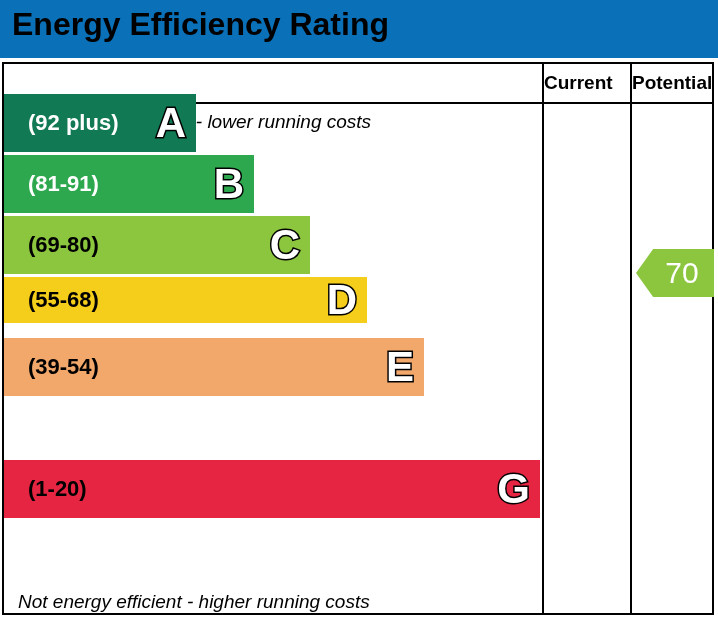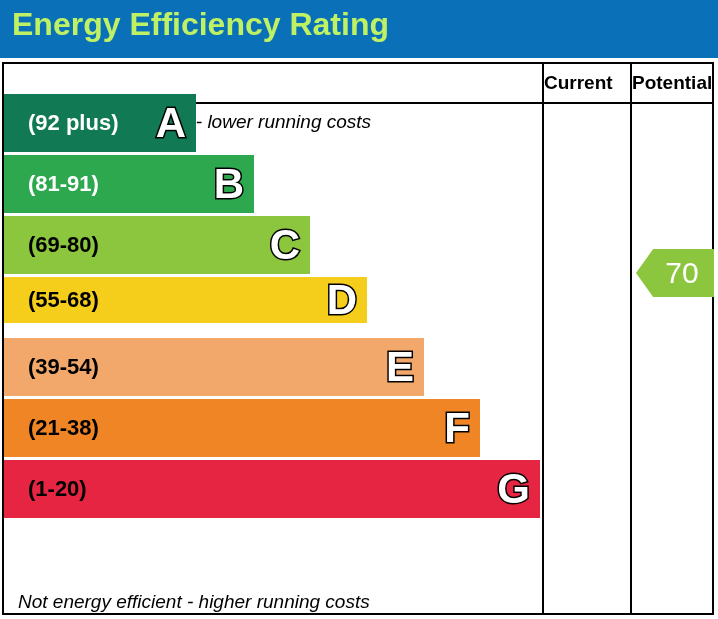--- a/index.html
+++ b/index.html
@@ -26,21 +26,21 @@
     width: 718px;
     height: 58px;
     background: var(--brand, #0A70B8);
   }
   .epc-header-title {
     position: absolute;
     left: 12px;
     top: 6px;
     font-size: 32px;
     font-weight: bold;
-    color: #bef264;
+    color: #000000;
     letter-spacing: 0px;
     white-space: nowrap;
   }
 
   
   .epc-table {
     position: absolute;
     left: 2px;
     top: 62px;
     width: 712px;
@@ -194,24 +194,20 @@
         <span class="band-letter" style="right: 10px;">C</span>
       </div>
       <div class="band" style="top: 213px; height: 46px; width: 363px; background: rgb(245, 206, 27);">
         <span class="band-range" style="color: rgb(0, 0, 0);">(55-68)</span>
         <span class="band-letter" style="right: 10px;">D</span>
       </div>
       <div class="band" style="top: 274px; height: 58px; width: 420px; background: rgb(242, 168, 107); text-align: center;">
         <span class="band-range" style="color: rgb(0, 0, 0);">(39-54)</span>
         <span class="band-letter" style="right: 10px;">E</span>
       </div>
-      <div class="band" style="top: 335px; height: 58px; width: 476px; background: rgb(239, 133, 36);">
-        <span class="band-range" style="color: rgb(0, 0, 0);">(21-38)</span>
-        <span class="band-letter" style="right: 10px;">F</span>
-      </div>
       <div class="band" style="top: 396px; height: 58px; width: 536px; background: rgb(229, 37, 65);">
         <span class="band-range" style="color: rgb(0, 0, 0);">(1-20)</span>
         <span class="band-letter" style="right: 10px;">G</span>
       </div>
     </div>
 
     <div class="rating-arrow potential">
       <span class="arrow-shape" style="background: rgb(140, 198, 62);"></span>
       <span class="arrow-value">70</span>
     </div>

